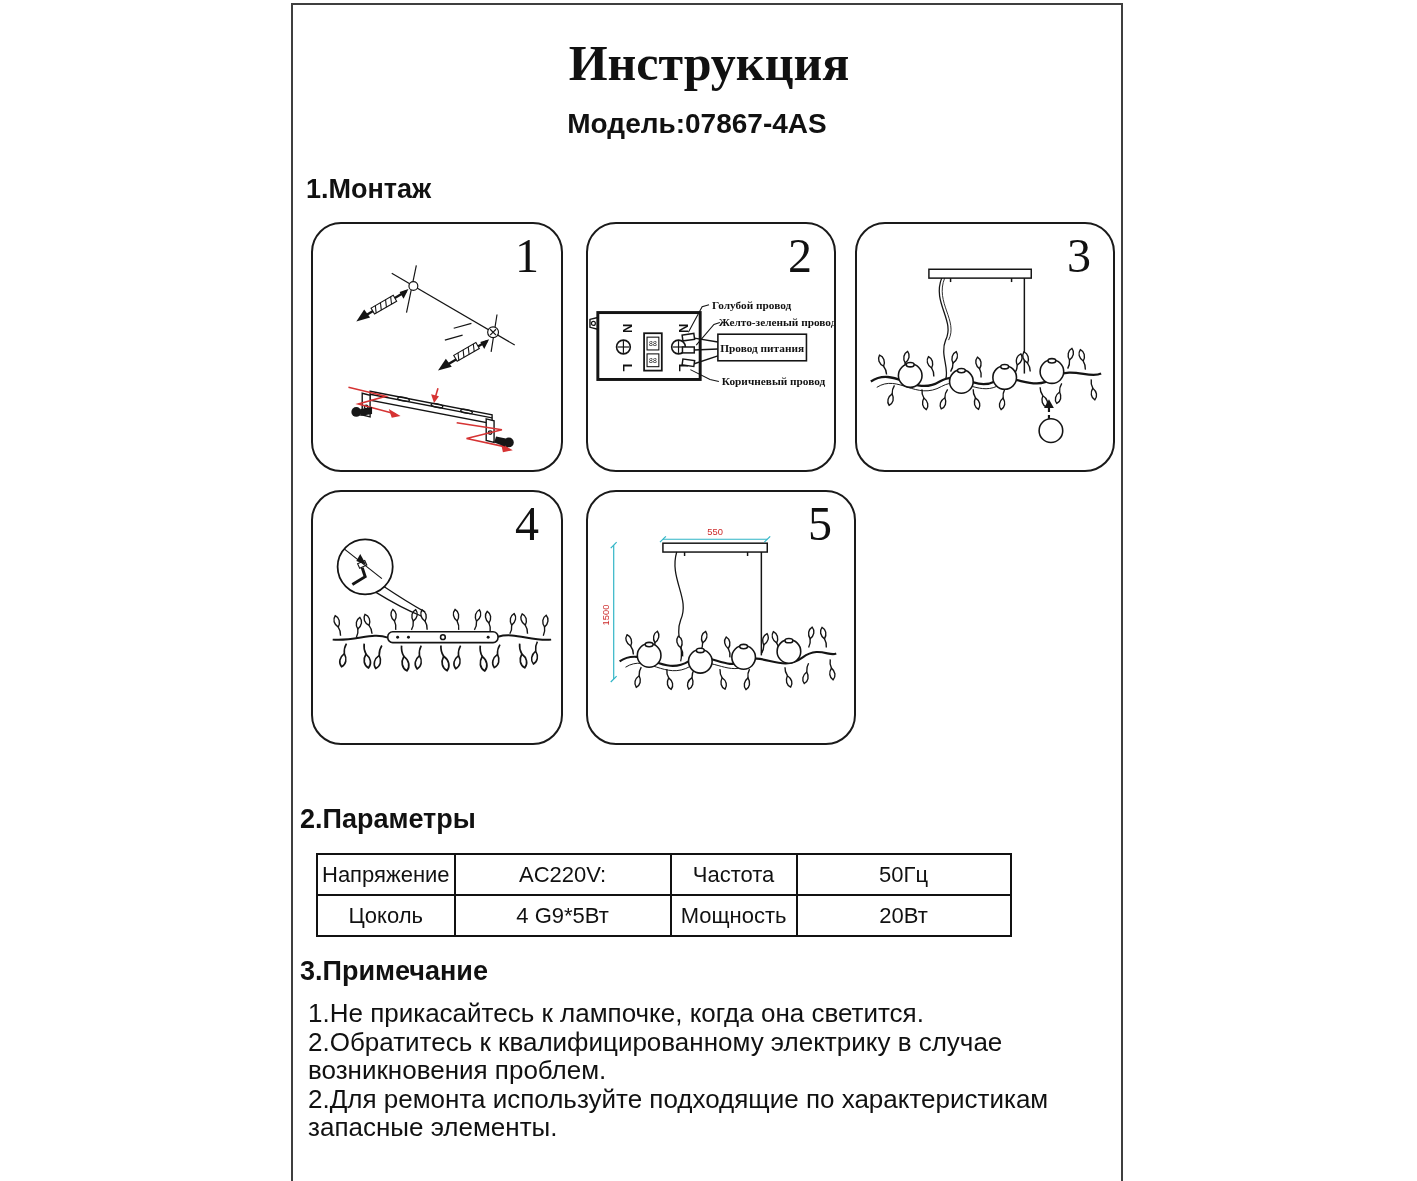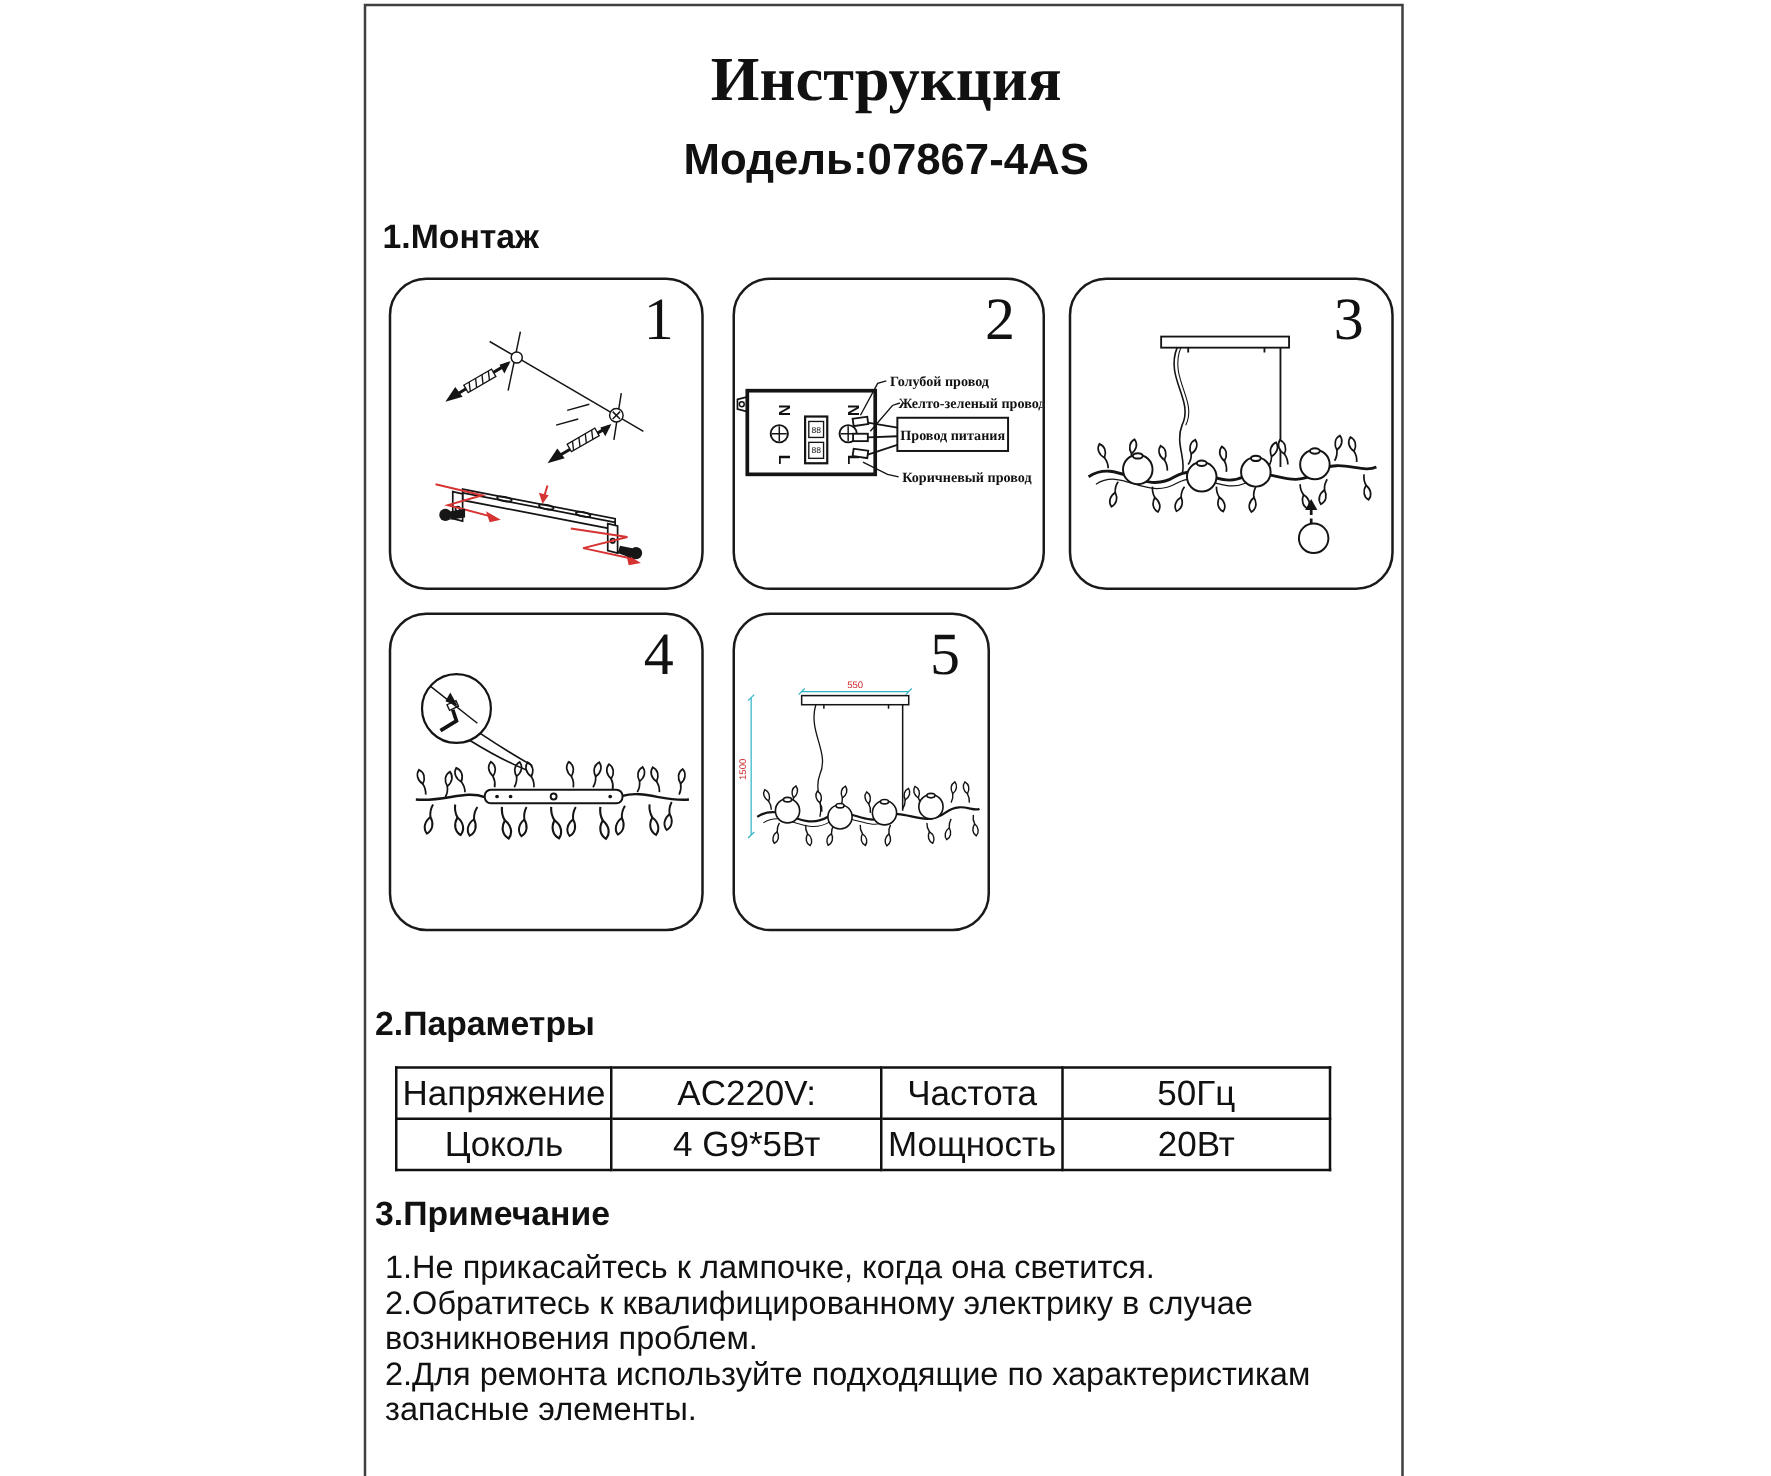--- a/index.html
+++ b/index.html
@@ -9,46 +9,46 @@
   }
   .frame{
     position:absolute;left:291px;top:3px;width:832px;height:1190px;
     border:2px solid #3f3f3f;background:#fff;box-sizing:border-box;
   }
   .doc-title{
     position:absolute;left:291px;top:36px;width:836px;text-align:center;
     font-family:"Liberation Serif",serif;font-weight:700;font-size:50px;line-height:1.1;
   }
   .model-line{
-    position:absolute;left:291px;top:108px;width:836px;text-align:center;
-    font-weight:700;font-size:35px;
+    position:absolute;left:279px;top:108px;width:836px;text-align:center;
+    font-weight:700;font-size:28px;
   }
   .sec-h{position:absolute;font-size:27px;font-weight:700;}
   #h-montage{left:306px;top:174px;}
   #h-params{left:300px;top:804px;}
   #h-notes{left:300px;top:956px;}
 
   .dbox{
     position:absolute;border:2px solid #1a1a1a;border-radius:30px;background:#fff;
     box-sizing:border-box;
   }
   #d1{left:311px;top:222px;width:252px;height:250px;}
   #d2{left:586px;top:222px;width:250px;height:250px;}
   #d3{left:855px;top:222px;width:260px;height:250px;}
   #d4{left:311px;top:490px;width:252px;height:255px;}
-  #d5{left:586px;top:490px;width:206px;height:255px;}
+  #d5{left:586px;top:490px;width:270px;height:255px;}
   .dbox svg{display:block;width:100%;height:100%;}
   .dnum{
     position:absolute;top:8px;right:22px;line-height:1;
     font-family:"Liberation Serif",serif;font-size:48px;color:#111;
   }
 
   .params-table{
     position:absolute;left:316px;top:853px;border-collapse:collapse;
-    font-size:28px;table-layout:fixed;
+    font-size:22px;table-layout:fixed;
   }
   .params-table td{
     border:2px solid #111;height:39px;text-align:center;padding:0 4px;
     overflow:hidden;white-space:nowrap;
   }
 
   .notes{position:absolute;left:308px;top:999px;width:816px;font-size:26px;line-height:28.5px;}
 
   
   .ln{stroke:#141414;fill:none;}

